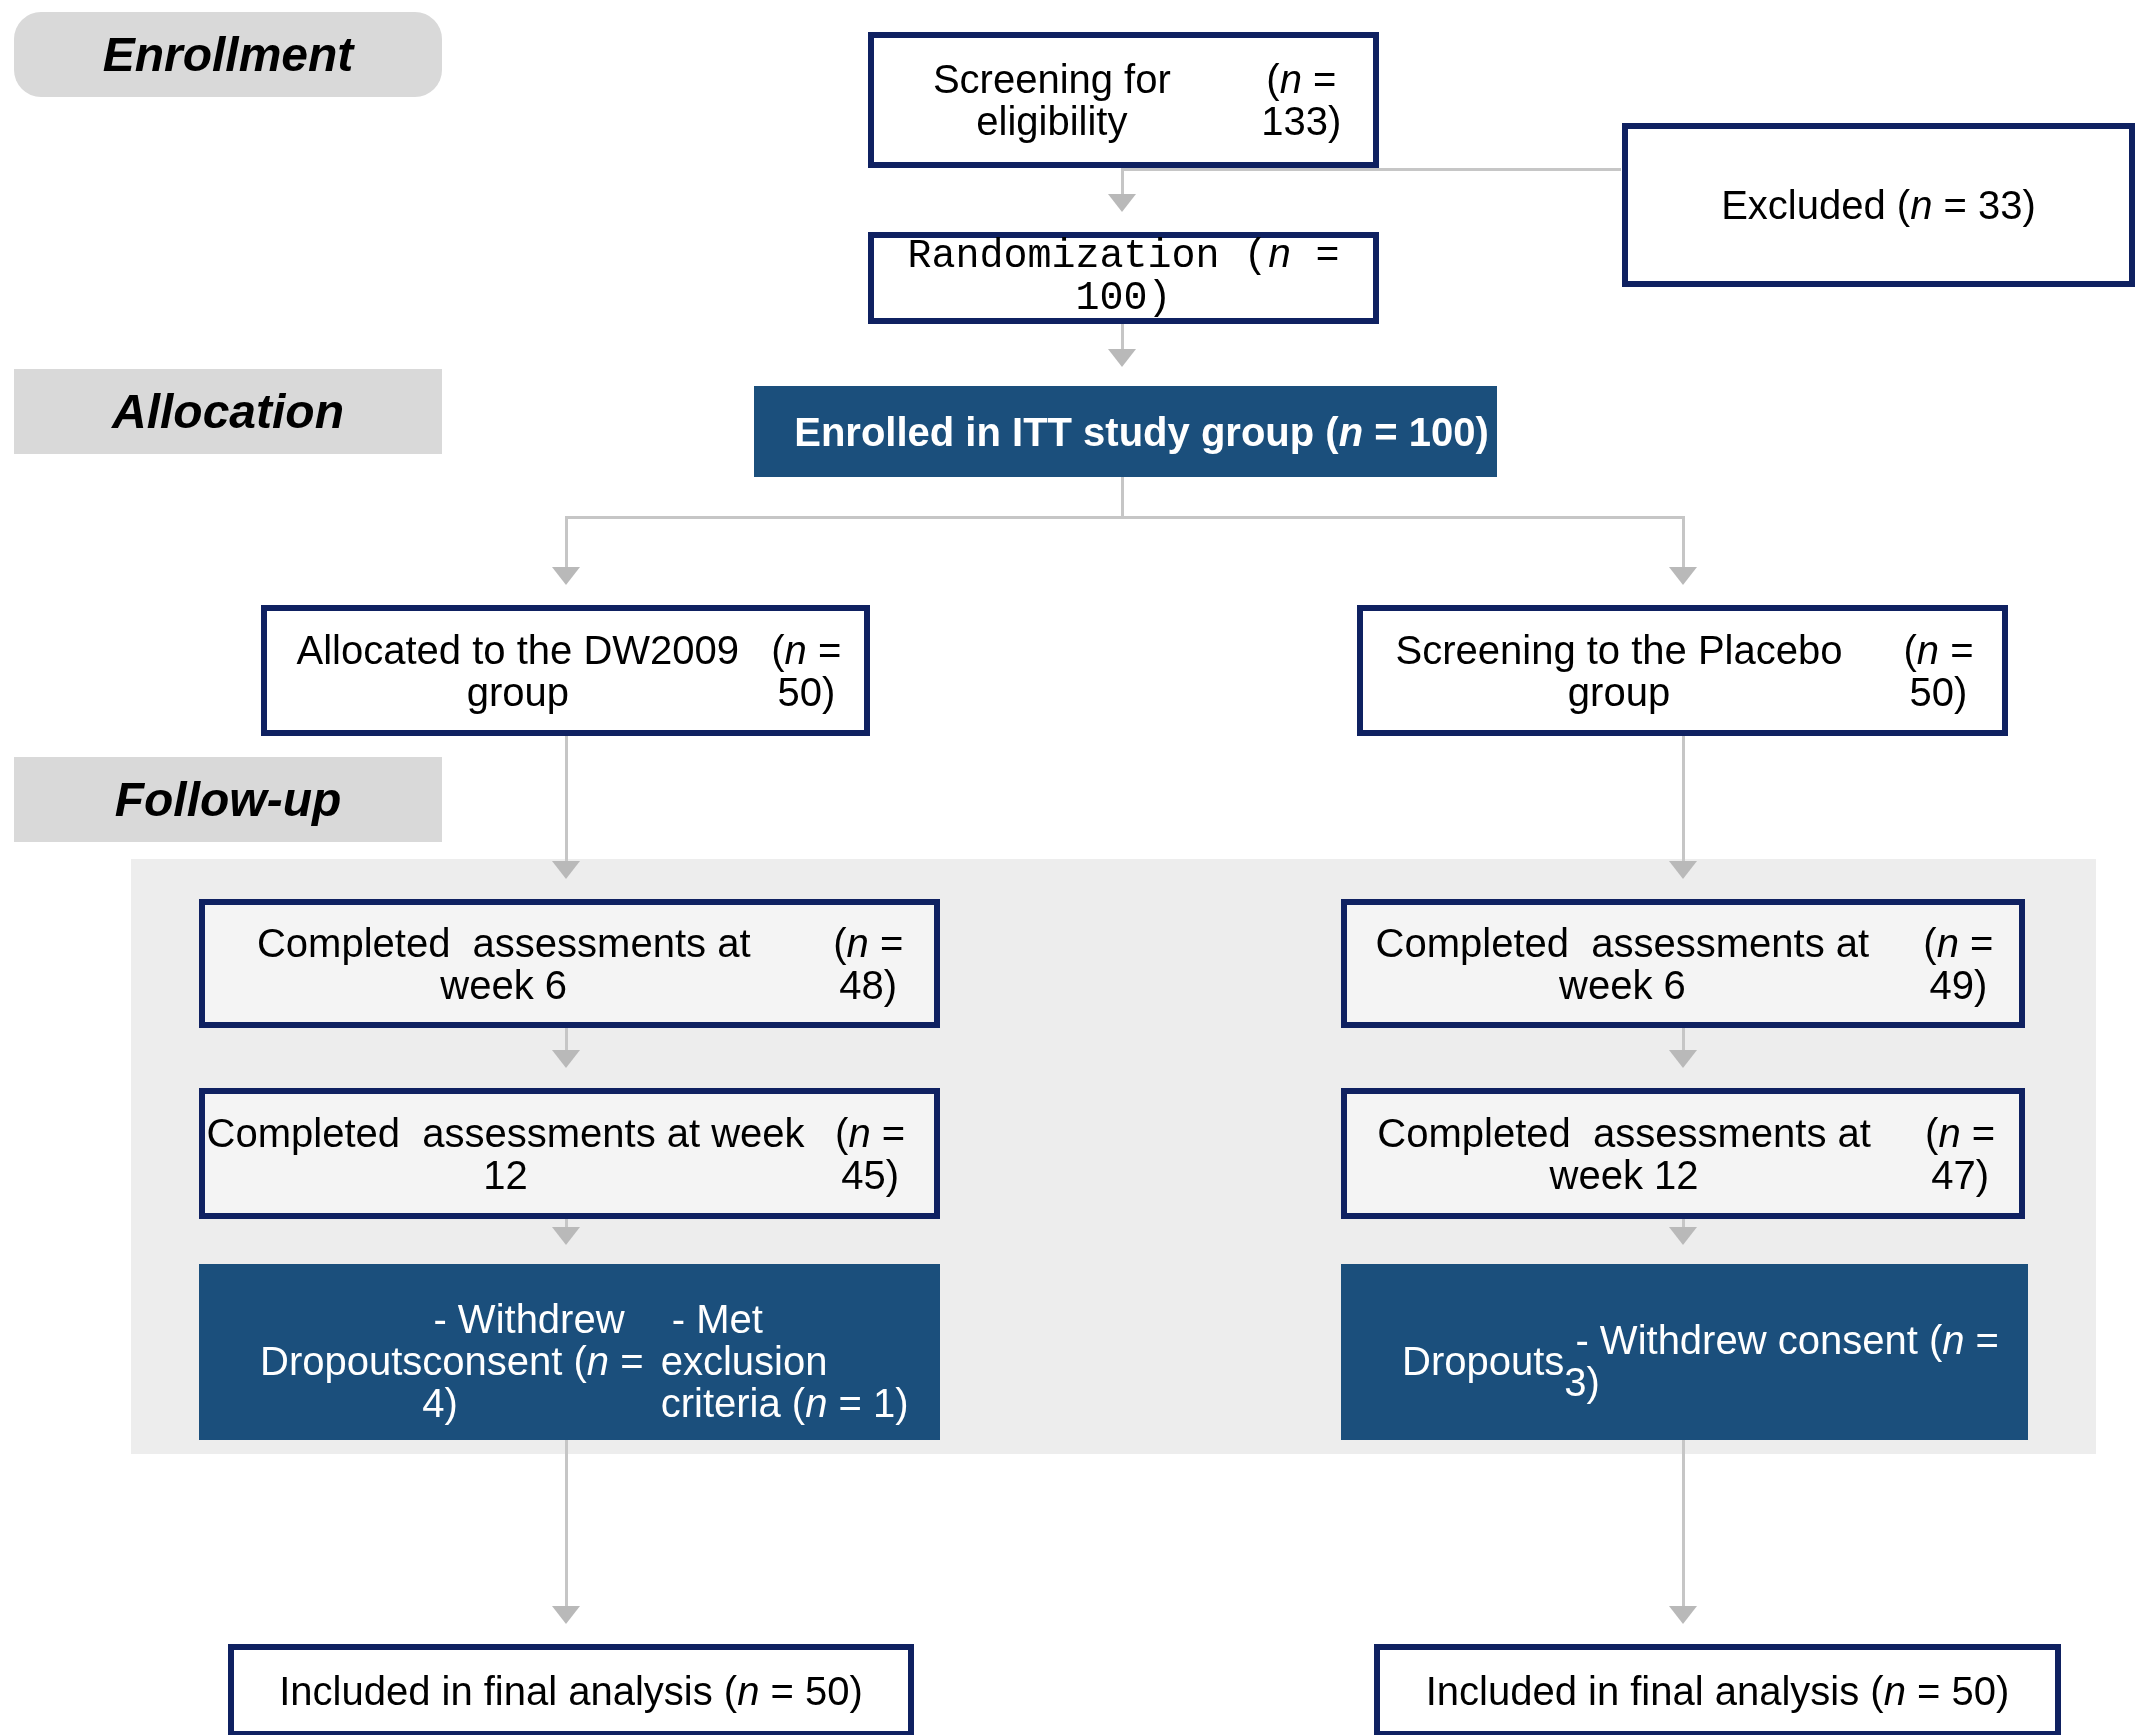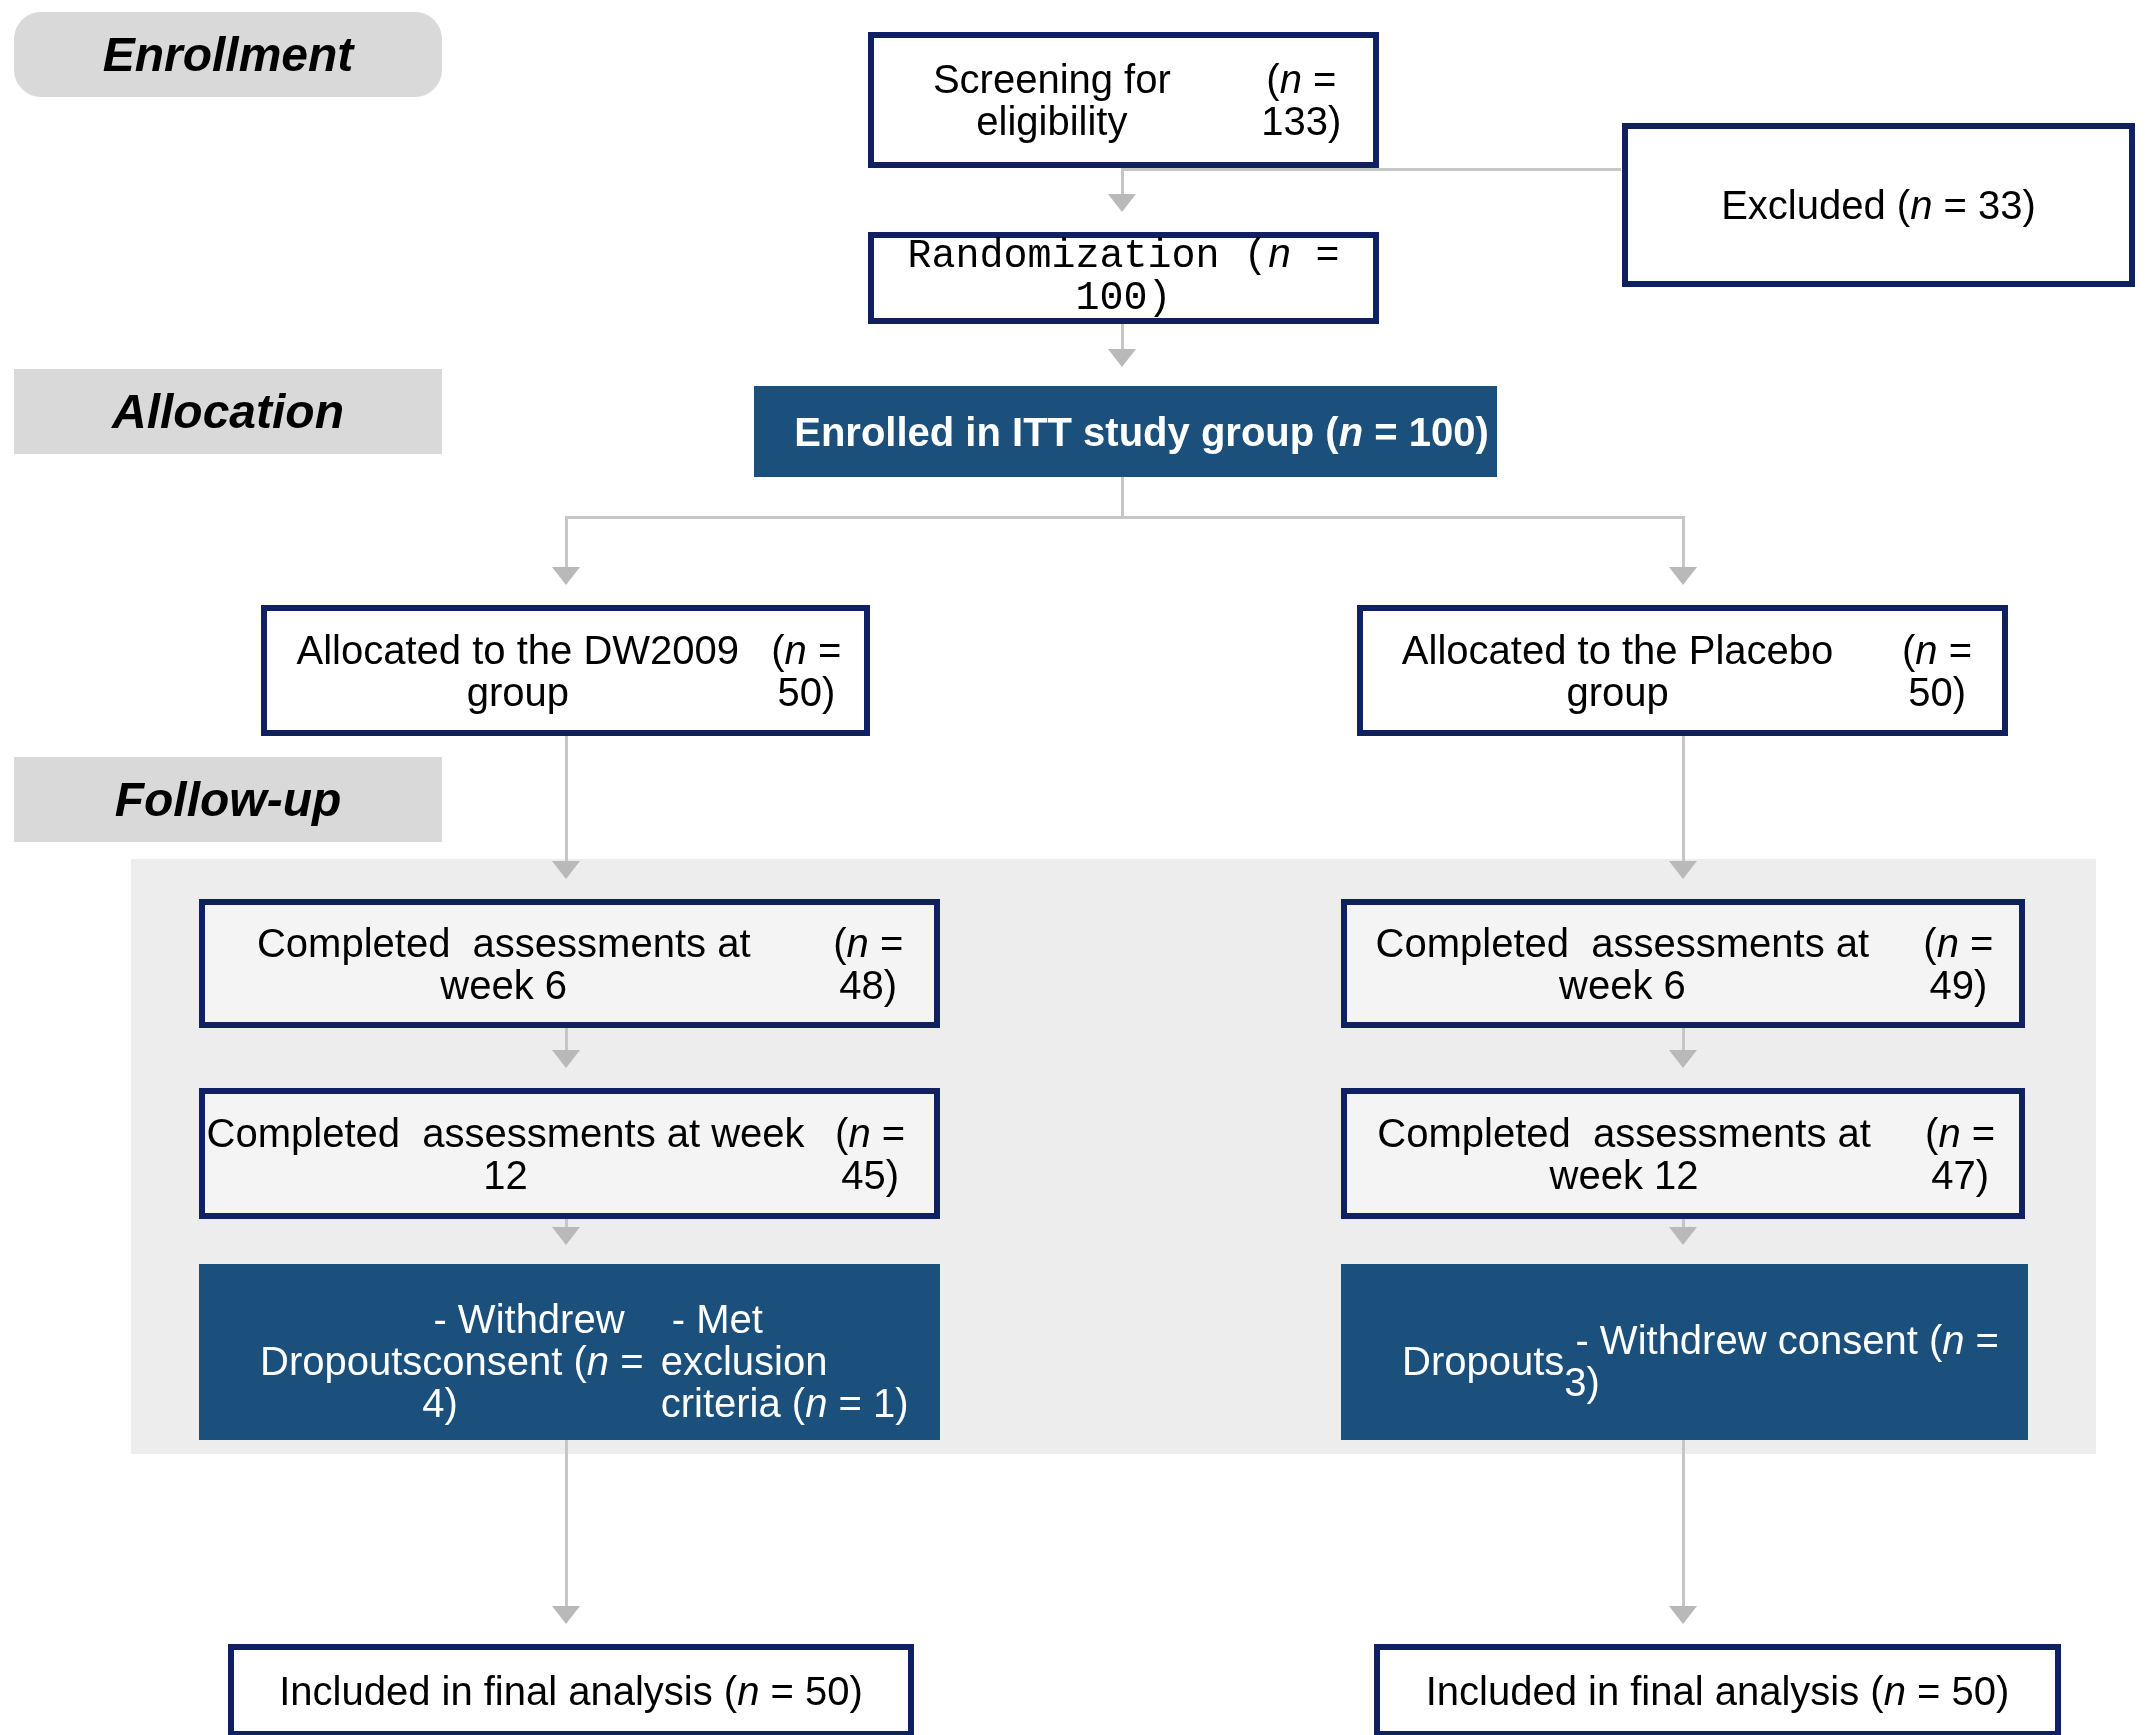--- a/index.html
+++ b/index.html
@@ -106,21 +106,21 @@
   </div>
 
   <div class="node box-blue itt" style="left:754px;top:366px;width:743px;height:91px;">
     <div class="line">Enrolled in ITT study group (<i>n</i> = 100)</div>
   </div>
   <div class="node box-white" style="left:261px;top:585px;width:609px;height:131px;padding-left:20px;">
     <div class="line">Allocated to the DW2009 group</div>
     <div class="line">(<i>n</i> = 50)</div>
   </div>
   <div class="node box-white" style="left:1357px;top:585px;width:651px;height:131px;">
-    <div class="line">Allocated to the Placebo group</div>
+    <div class="line">Screening to the Placebo group</div>
     <div class="line">(<i>n</i> = 50)</div>
   </div>
 
   <div class="node box-gray" style="left:199px;top:879px;width:741px;height:129px;">
     <div class="line">Completed  assessments at week 6</div>
     <div class="line">(<i>n</i> = 48)</div>
   </div>
   <div class="node box-gray" style="left:1341px;top:879px;width:684px;height:129px;">
     <div class="line">Completed  assessments at week 6</div>
     <div class="line">(<i>n</i> = 49)</div>

